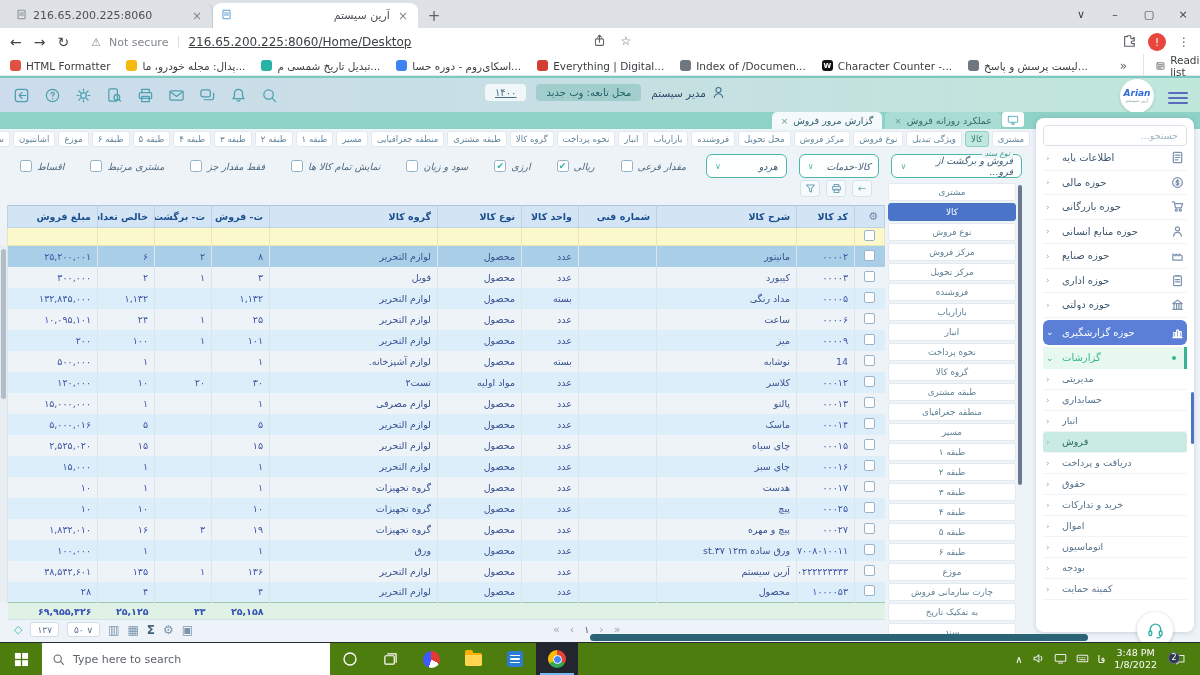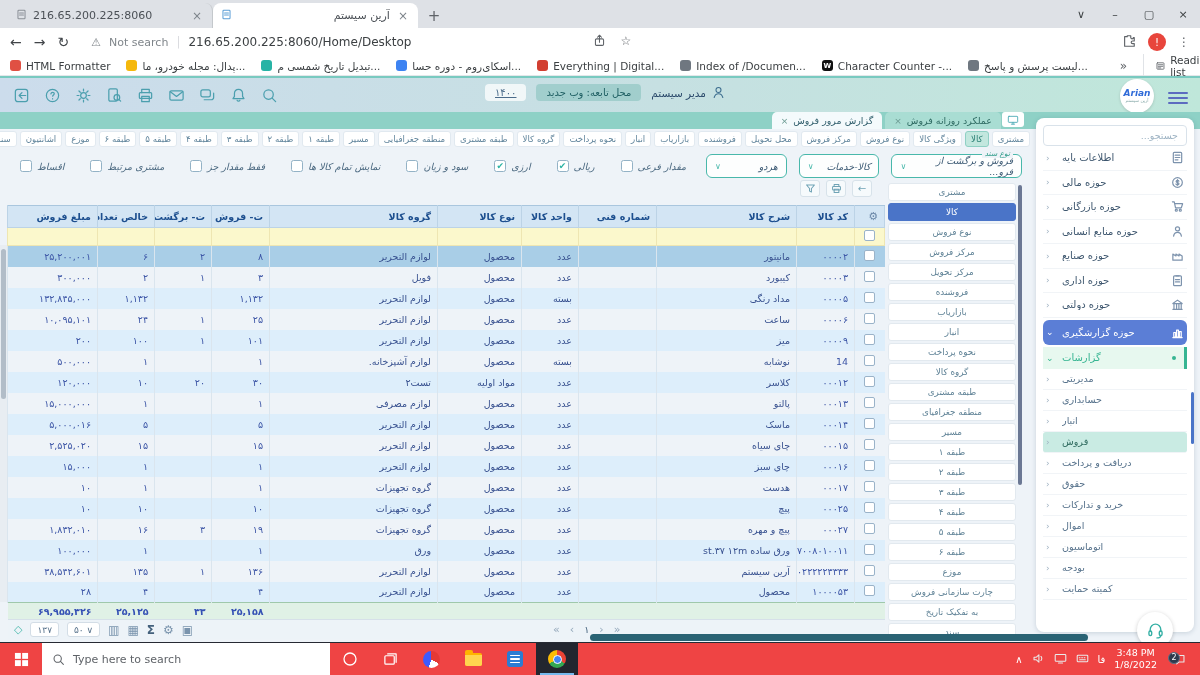--- a/index.html
+++ b/index.html
@@ -16,21 +16,21 @@
   .btab.active{background:#ffffff;}
   .btab:not(.active){border-right:1px solid #c4c8cc;}
   .newtab{width:24px;height:24px;display:flex;align-items:center;justify-content:center;color:#5f6368;font-size:15px;margin-left:4px;}
   .wincontrols{position:absolute;right:0;top:0;height:28px;display:flex;align-items:center;color:#3c4043;}
   .wincontrols span{width:34px;text-align:center;font-size:11px;}
   .addressbar{height:28px;background:#fff;display:flex;align-items:center;padding:0 10px;gap:12px;font-size:12px;color:#5f6368;}
   .navbtn{font-size:14px;color:#414549;}
   .omnibox{flex:0 1 560px;display:flex;align-items:center;gap:8px;background:#fff;border-radius:14px;padding:2px 10px;color:#202124;}
   .omnibox .warn{color:#80868b;font-size:11px;}
   .omnibox .sep{color:#dadce0;}
-  .omnibox .url{font-size:12px;color:#3c4043;}
+  .omnibox .url{font-size:12px;color:#3c4043;text-decoration:underline;}
   .ob-icons{display:flex;gap:14px;margin-left:auto;color:#5f6368;}
   .bar-right{display:flex;align-items:center;gap:12px;margin-left:auto;}
   .avatar{width:18px;height:18px;border-radius:50%;background:#e8453c;color:#fff;font-size:10px;display:flex;align-items:center;justify-content:center;}
   .bookmarksbar{height:20px;background:#fff;border-bottom:1px solid #e4e7ea;display:flex;align-items:center;gap:16px;padding:0 10px;font-size:10.5px;color:#3c4043;}
   .bm{display:flex;align-items:center;gap:5px;white-space:nowrap;}
   .bm-fav{width:11px;height:11px;border-radius:3px;display:inline-flex;align-items:center;justify-content:center;color:#fff;font-size:7px;font-weight:bold;}
   .bm-spacer{flex:1;}
   .bm-more{color:#5f6368;font-size:12px;}
   .readinglist{display:flex;align-items:center;gap:5px;border-left:1px solid #e0e3e7;padding-left:12px;}
 
@@ -122,21 +122,21 @@
   .s-item.section .chev{color:#36b592;}
   .s-item .dot{width:4px;height:4px;border-radius:50%;background:#36b592;margin-right:8px;flex:0 0 auto;}
   .s-item.sub{height:21px;font-size:9.6px;color:#54708a;}
   .s-item.sub .lab{padding-right:28px;}
   .s-item.sub.selected{background:#c9ebe3;border-radius:3px;color:#2f6b5f;}
   .side-scroll{position:absolute;left:1191px;top:392px;width:3px;height:52px;background:#4a74c8;border-radius:2px;}
   .support{position:absolute;left:1137px;top:612px;width:36px;height:36px;border-radius:50%;background:#fff;box-shadow:0 1px 4px rgba(0,0,0,.2);display:flex;align-items:center;justify-content:center;color:#35b0a5;z-index:4;}
   .support svg{width:19px;height:19px;}
 
   
-  .taskbar{position:absolute;left:0;bottom:0;width:1200px;height:33px;background:#ef4444;border-top:1px solid #262a33;display:flex;align-items:stretch;color:#fff;z-index:10;}
+  .taskbar{position:absolute;left:0;bottom:0;width:1200px;height:33px;background:#4d7c0f;border-top:1px solid #262a33;display:flex;align-items:stretch;color:#fff;z-index:10;}
   .tb-start{width:42px;display:flex;align-items:center;justify-content:center;}
   .tb-search{width:288px;background:#fff;display:flex;align-items:center;gap:8px;padding:0 10px;color:#5f6368;font-size:11px;}
   .tb-btn{width:40px;display:flex;align-items:center;justify-content:center;}
   .tb-app{width:42px;display:flex;flex-direction:column;align-items:center;justify-content:center;position:relative;}
   .tb-app.open{background:#23262f;}
   .tb-app.open::after{content:"";position:absolute;bottom:0;left:4px;right:4px;height:2px;background:#76b9ed;}
   .folder{width:17px;height:13px;background:#ffb300;border-radius:2px;position:relative;}
   .folder::before{content:"";position:absolute;top:-3px;left:0;width:8px;height:4px;background:#ffb300;border-radius:2px 2px 0 0;}
   .folder::after{content:"";position:absolute;top:2px;left:0;right:0;bottom:0;background:#ffd54f;border-radius:0 0 2px 2px;}
   .blueapp{width:16px;height:16px;background:#2b7cd3;border-radius:3px;display:flex;flex-direction:column;justify-content:center;gap:2px;padding:0 3px;}
@@ -181,21 +181,21 @@
       <span>×</span>
     </div>
   </div>
 
   <div class="addressbar">
     <span class="navbtn">←</span>
     <span class="navbtn">→</span>
     <span class="navbtn">↻</span>
     <div class="omnibox">
       <span class="warn">⚠</span>
-      <span class="warn">Not search</span>
+      <span class="warn">Not secure</span>
       <span class="sep">|</span>
       <span class="url">216.65.200.225:8060/Home/Desktop</span>
       <span class="ob-icons">
         <span><svg width="13" height="13" viewBox="0 0 16 16" style="color:#5f6368">
               <rect x="3" y="6" width="10" height="8" rx="1.5"></rect>
               <path d="M8 10V1.5M5.5 4L8 1.5 10.5 4"></path>
             </svg></span>
         <span>☆</span>
       </span>
     </div>
@@ -351,21 +351,21 @@
         <svg viewBox="0 0 18 18">
           <rect x="2" y="3.5" width="14" height="9" rx="1"></rect>
           <path d="M6.5 15.2h5M9 12.5v2.7"></path>
         </svg>
       </div>
   </div>
 
   <div class="chips" id="chips-row">
       <span class="chip">مشتری</span>
       <span class="chip selected">کالا</span>
-      <span class="chip">ویژگی کالا</span>
+      <span class="chip">ویژگی تبدیل</span>
       <span class="chip">نوع فروش</span>
       <span class="chip">مرکز فروش</span>
       <span class="chip">محل تحویل</span>
       <span class="chip">فروشنده</span>
       <span class="chip">بازاریاب</span>
       <span class="chip">انبار</span>
       <span class="chip">نحوه پرداخت</span>
       <span class="chip">گروه کالا</span>
       <span class="chip">طبقه مشتری</span>
       <span class="chip">منطقه جغرافیایی</span>

